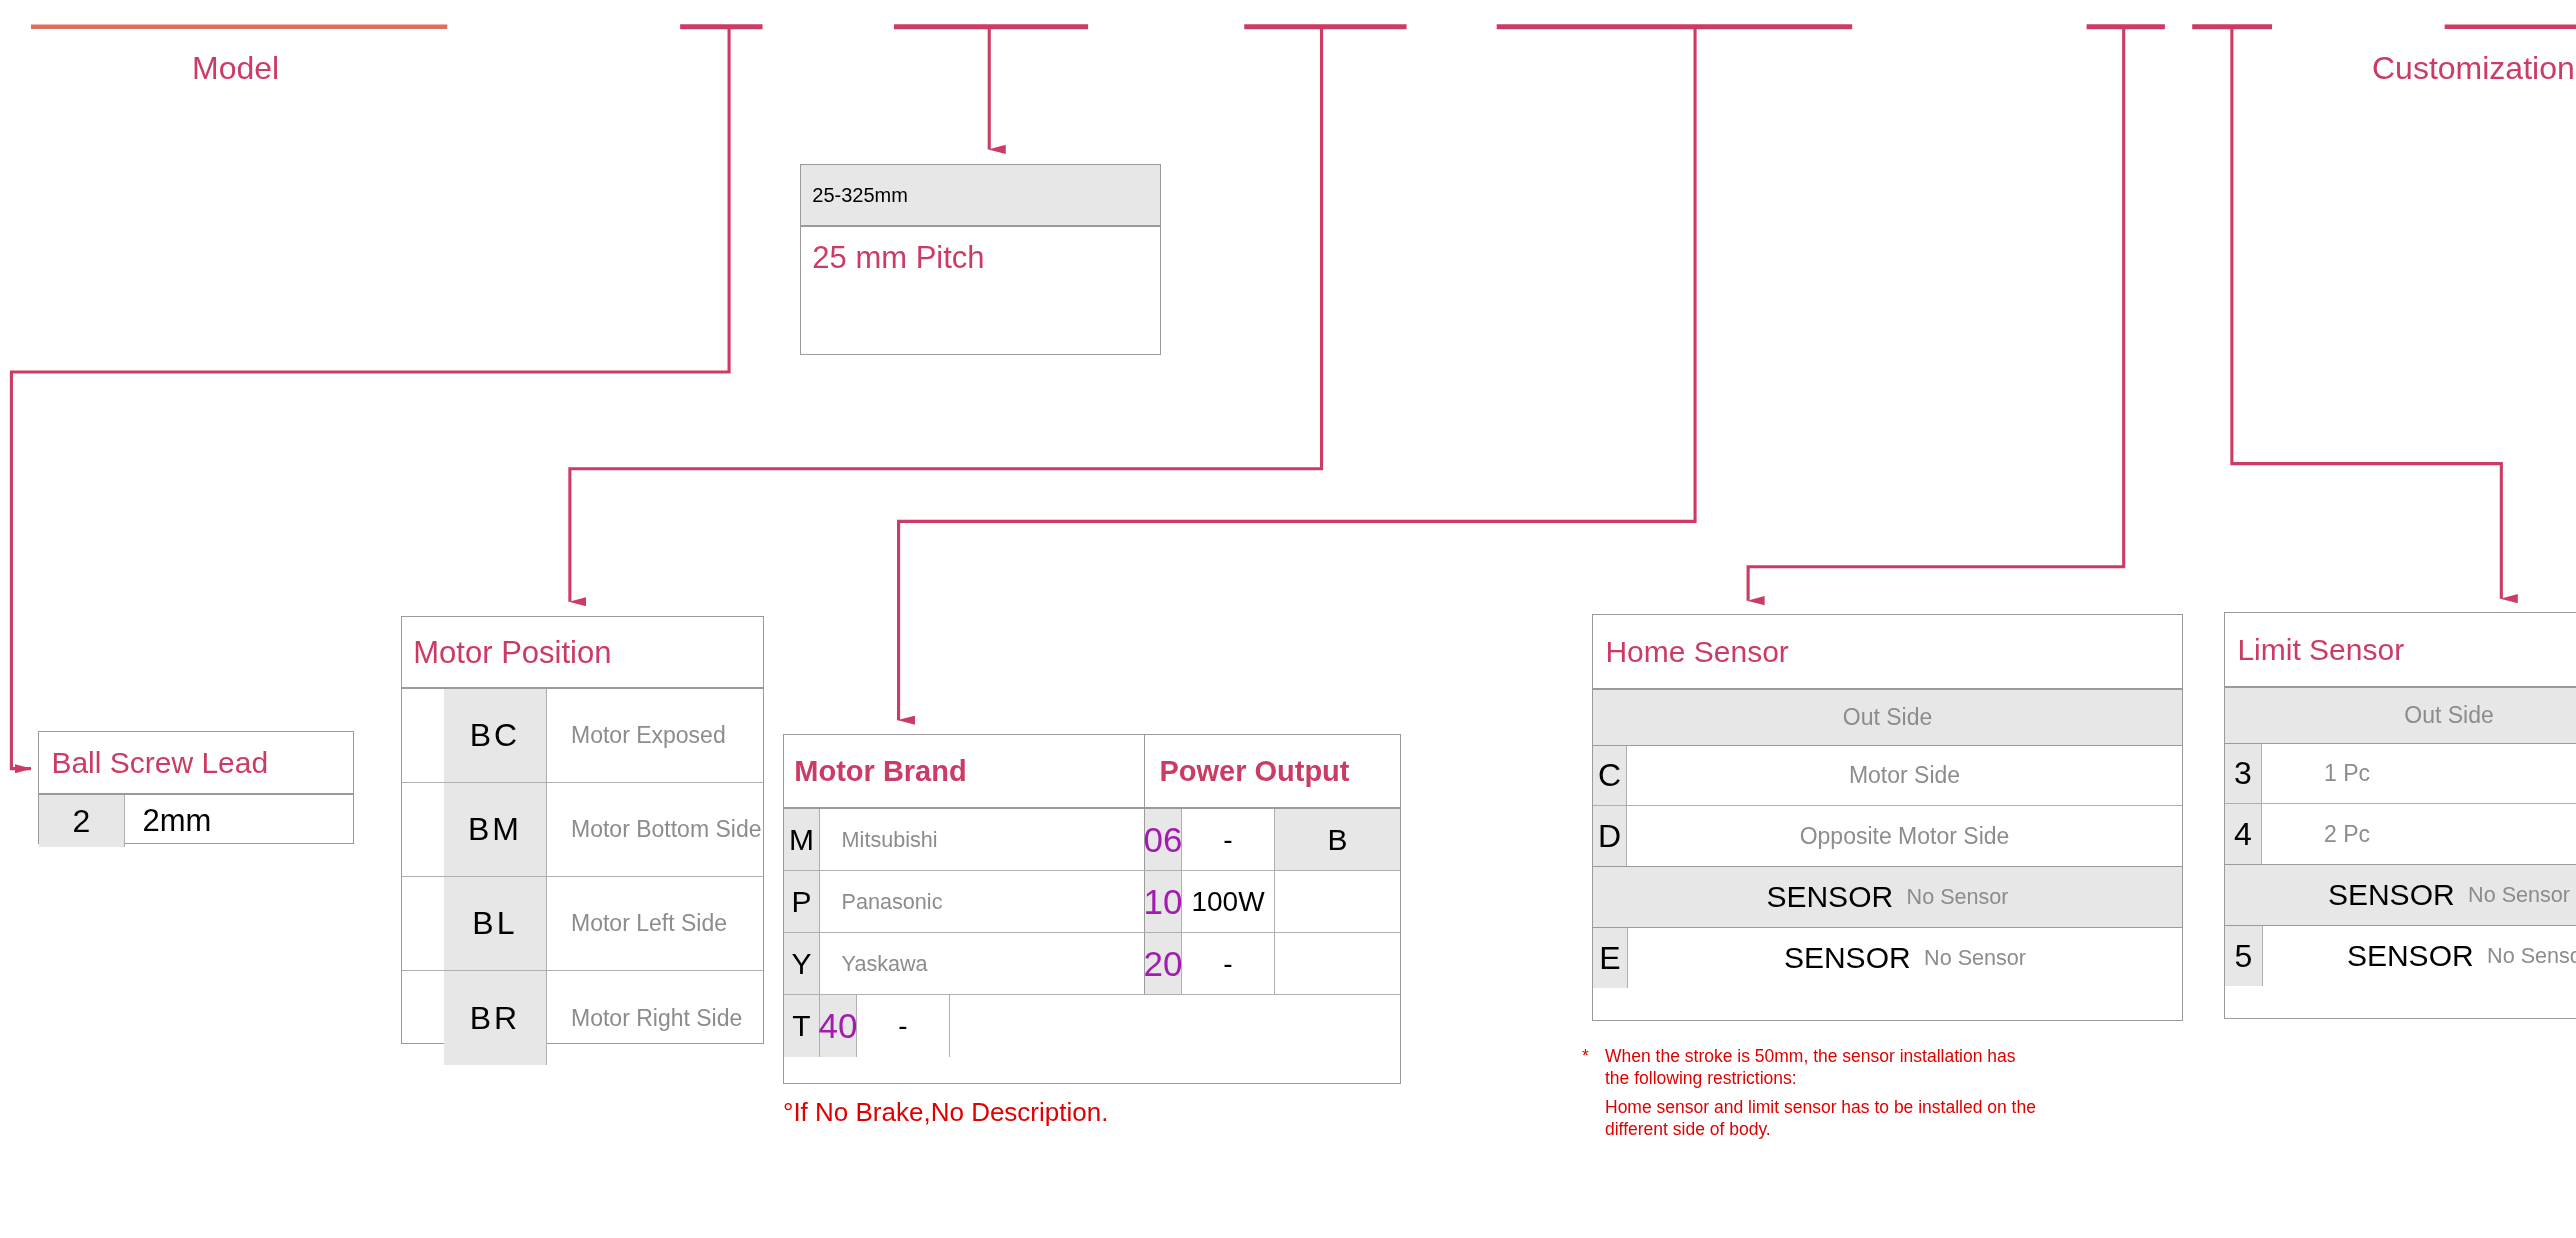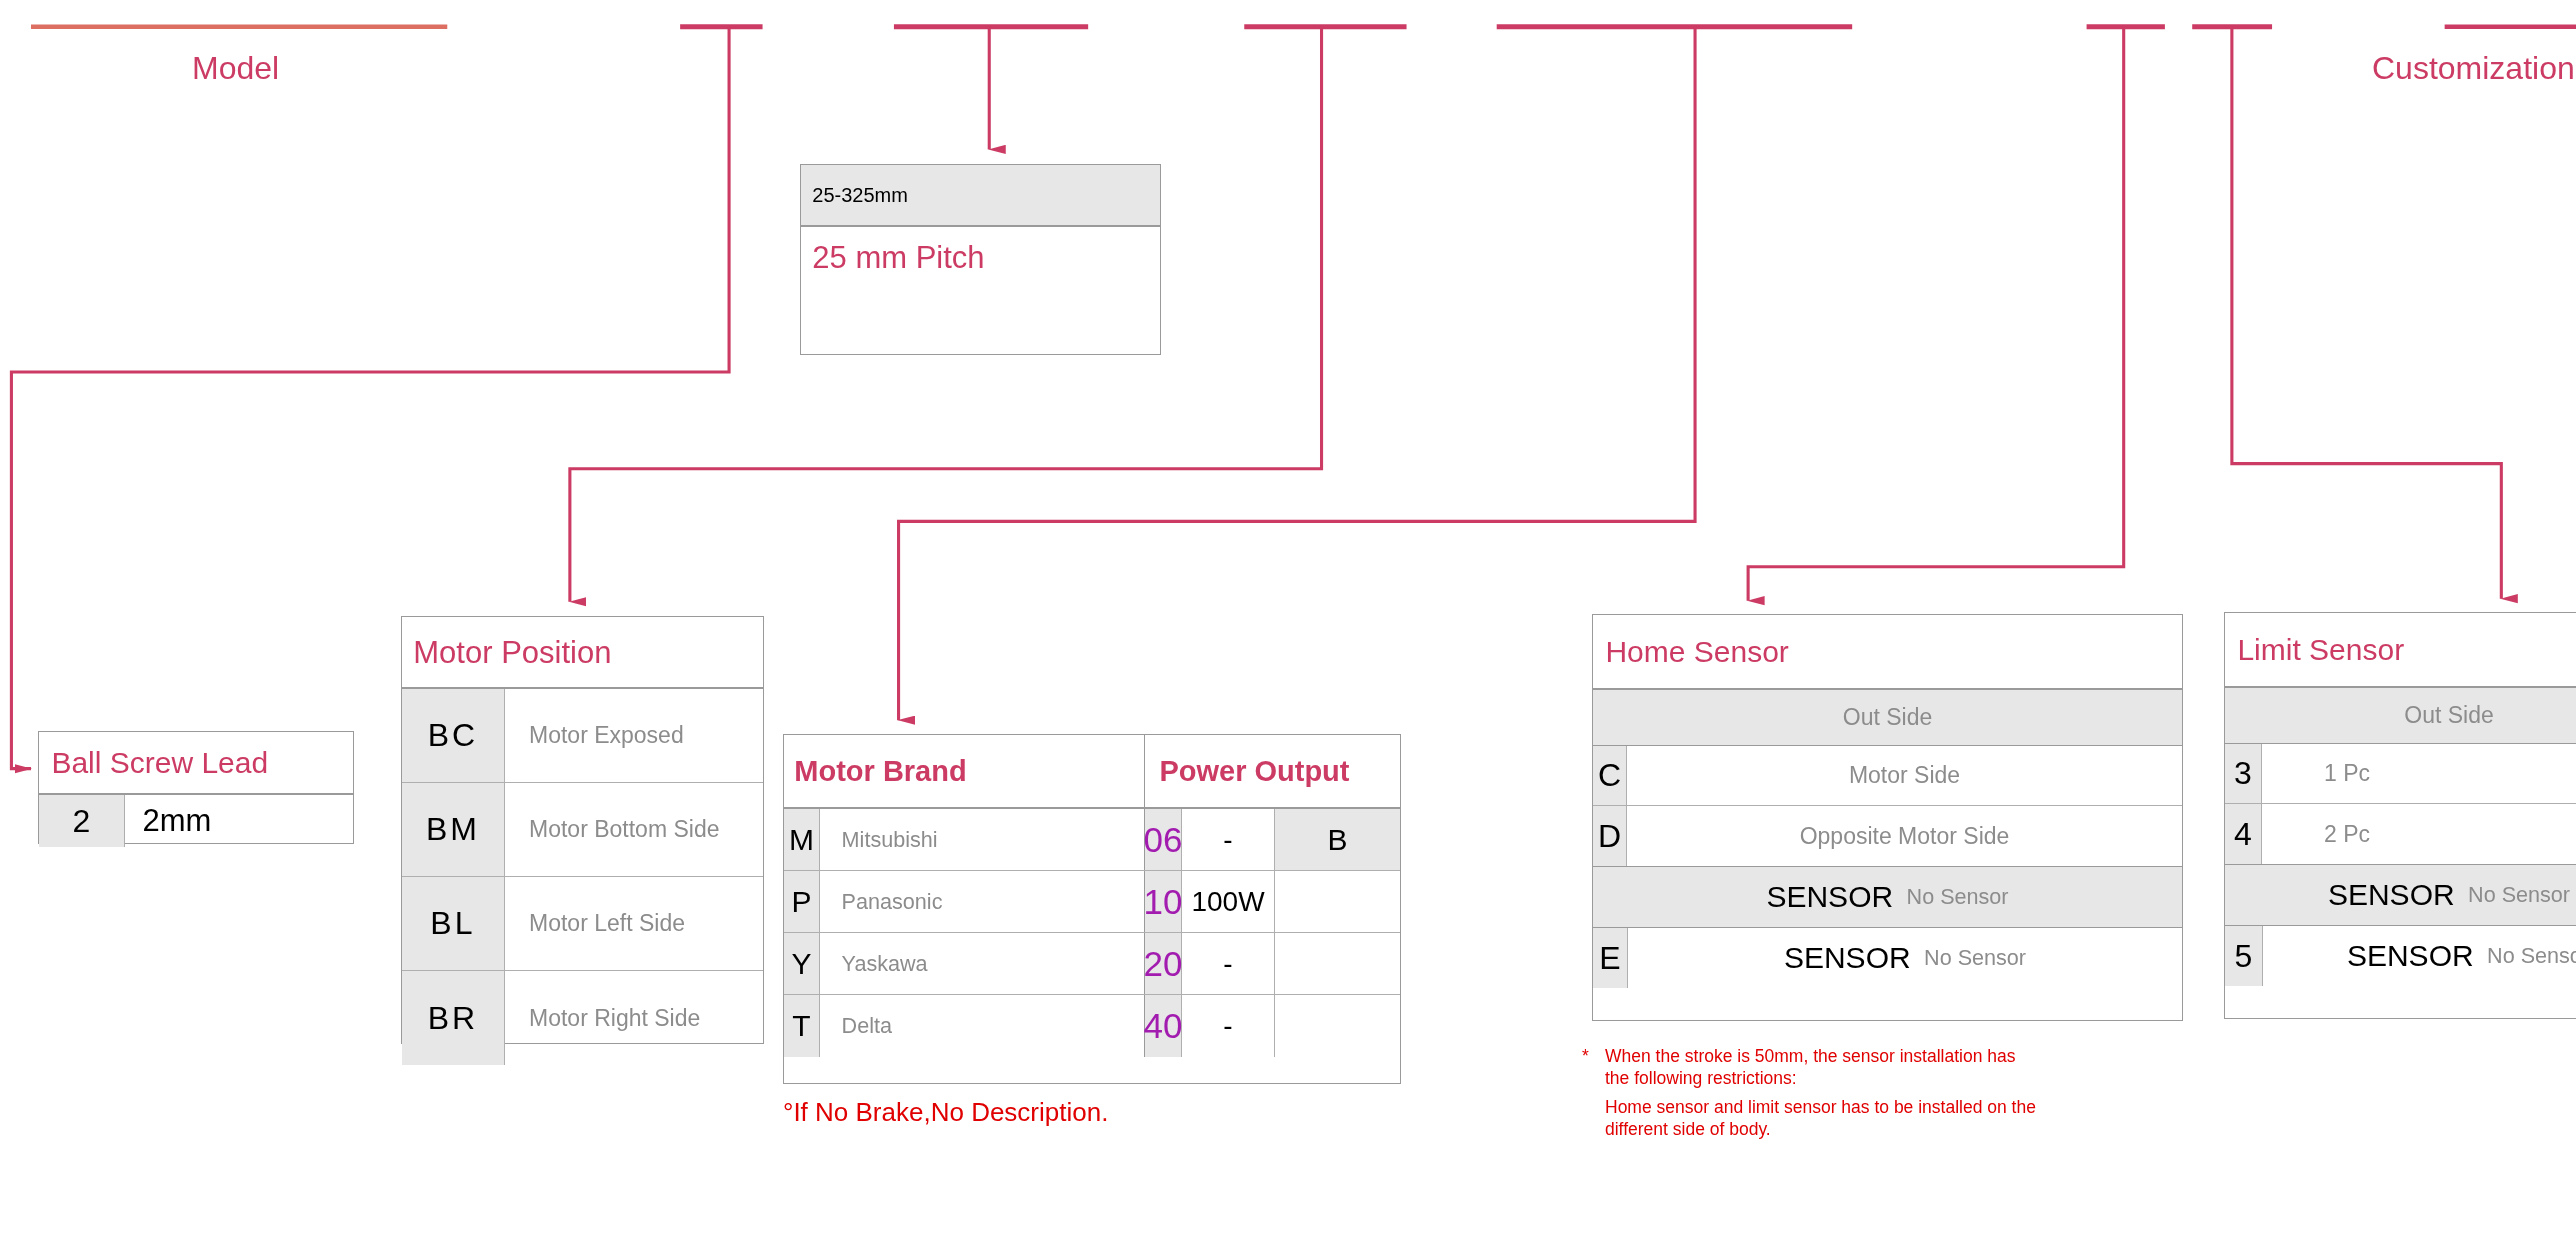--- a/index.html
+++ b/index.html
@@ -44,21 +44,21 @@
   #ballscrew{left:38px;top:731px;width:316px;height:113px;}
   #ballscrew .title{font-size:30px;padding:15.5px 0 15.5px 12.4px;border-bottom:none;}
   #ballscrew .rows{border-top:2.1px solid #9A9A9A;}
   #ballscrew .row{height:52px;}
   #ballscrew .code{width:86px;}
   #ballscrew .val{justify-content:flex-start;padding-left:17.5px;}
 
   
   #motorpos{left:401px;top:616px;width:363px;height:428px;}
   #motorpos .row{height:94px;}
-  #motorpos .code{width:103px;letter-spacing:3.1px;}
+  #motorpos .code{width:103px;letter-spacing:3.1px;margin-left:42px;}
   #motorpos .desc{justify-content:flex-start;padding-left:24px;}
 
   
   #brand{left:783px;top:734px;width:618px;height:350px;}
   #brand .hdr{display:flex;border-bottom:2.1px solid #9A9A9A;font-weight:bold;}
   #brand .hdr .h{
     color:#CC3B63;font-size:29px;line-height:1;
     padding:21.6px 0 21.6px 10.3px;white-space:nowrap;box-sizing:border-box;
   }
   #brand .hdr .h1{width:361px;border-right:1.5px solid #9A9A9A;}
@@ -236,21 +236,20 @@
       </div>
       <div class="row">
         <div class="c-code">Y</div>
         <div class="c-name">Yaskawa</div>
         <div class="c-pwcode">20</div>
         <div class="c-pwval">-</div>
         <div class="c-brake"></div>
       </div>
       <div class="row">
         <div class="c-code">T</div>
-        <div class="c-name">Delta</div>
         <div class="c-pwcode">40</div>
         <div class="c-pwval">-</div>
         <div class="c-brake"></div>
       </div>
     </div>
   </div>
 
   <div class="note" id="brakenote">°If No Brake,No Description.</div>
 
   <div class="box" id="home">

